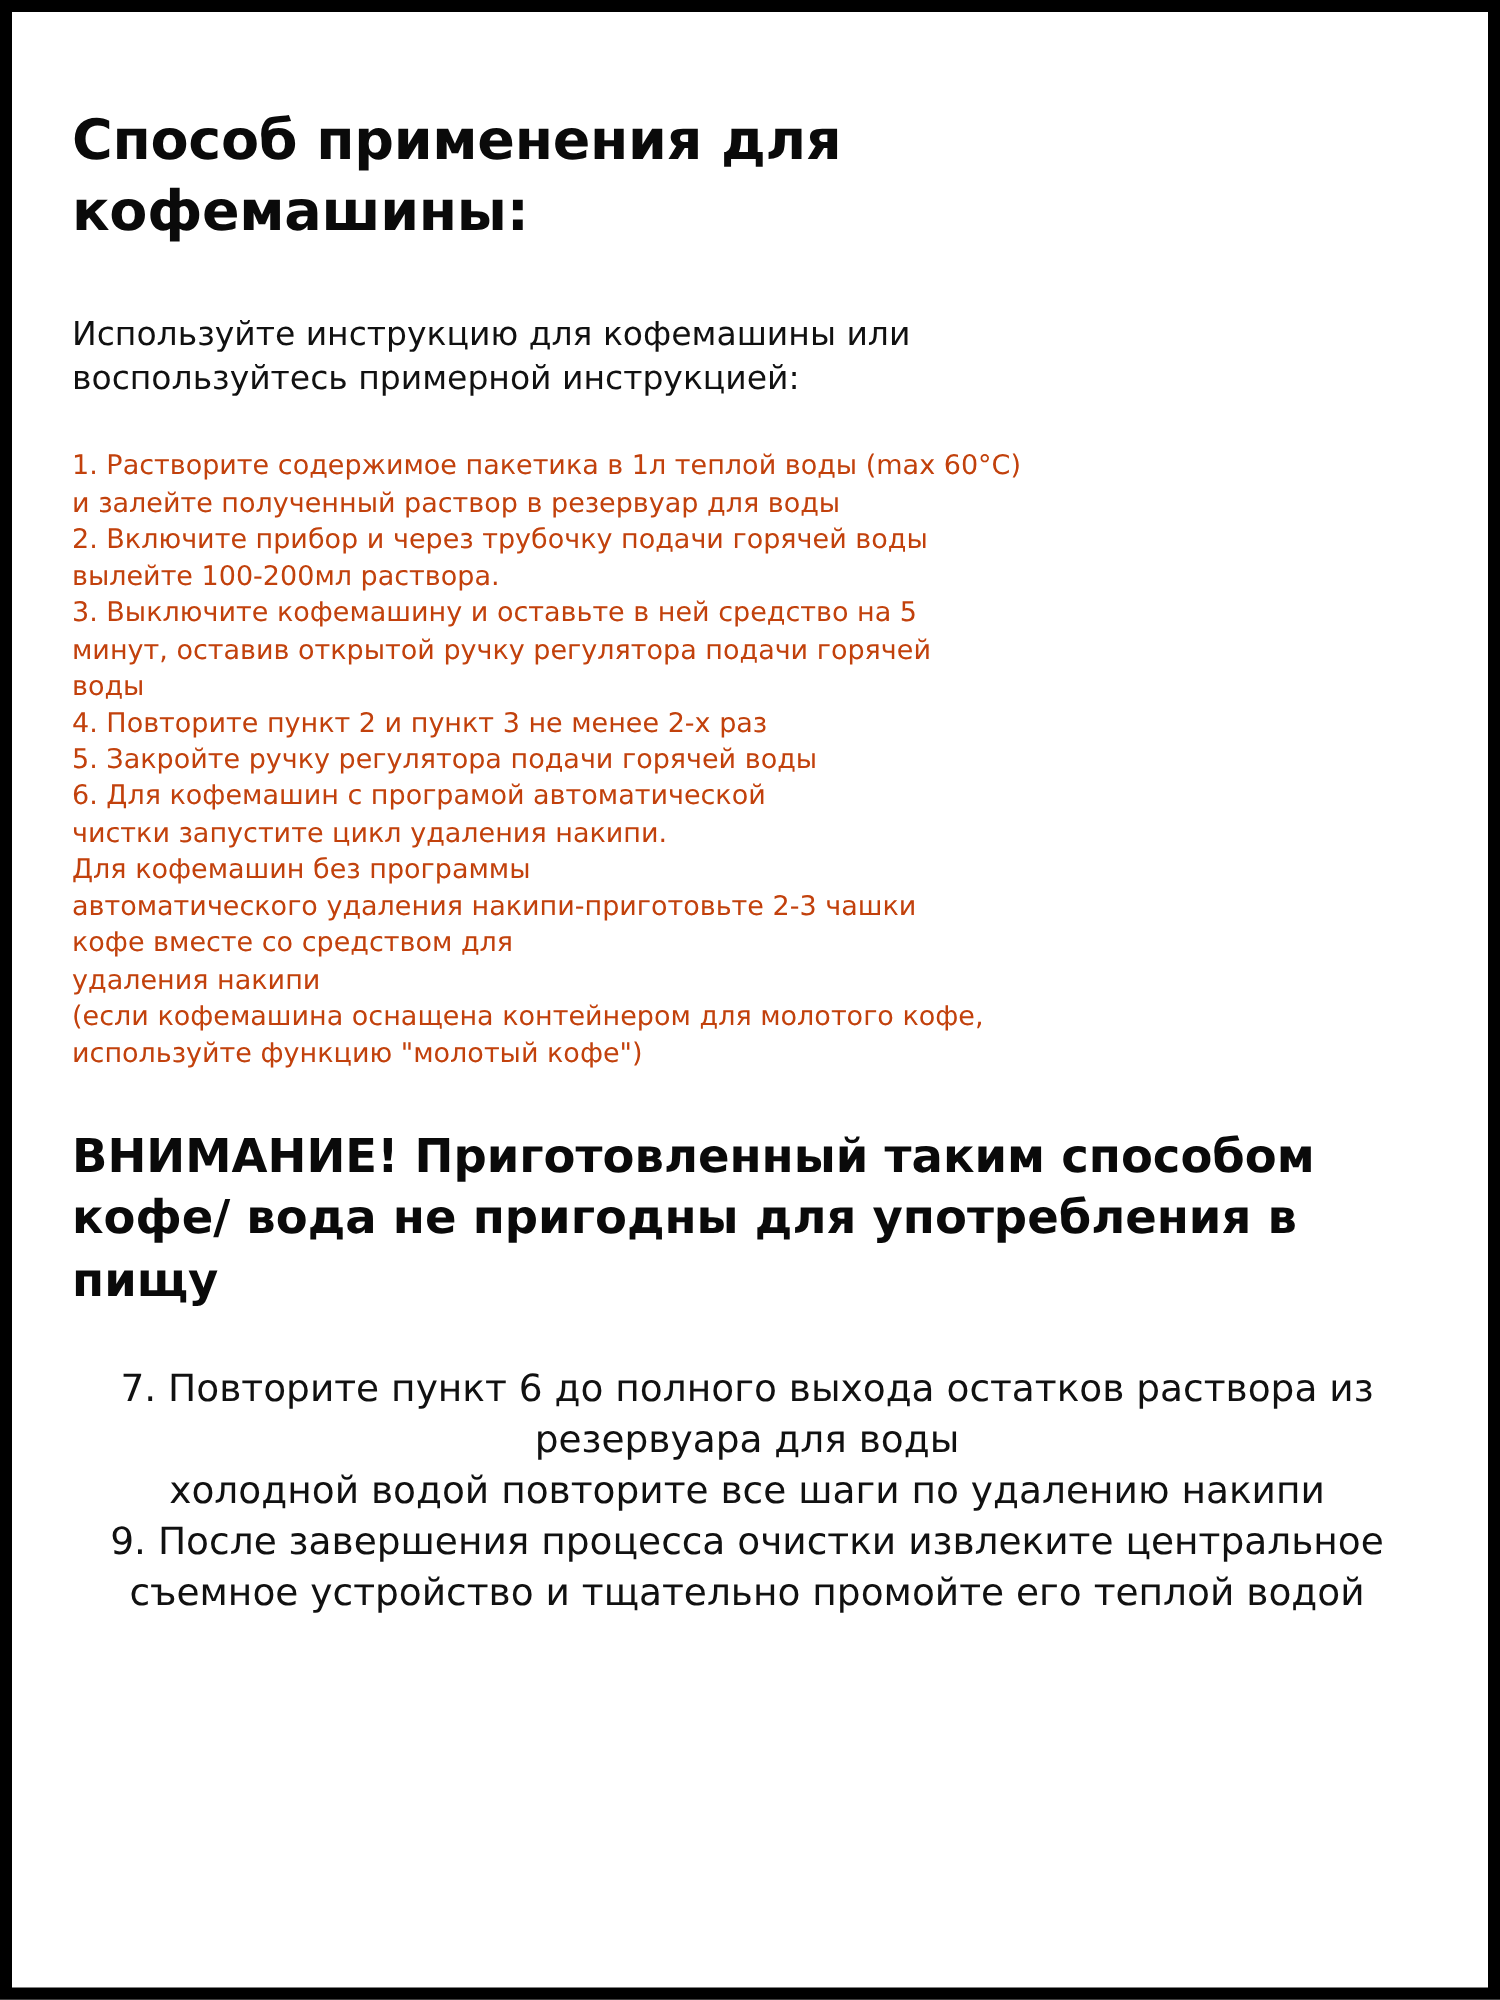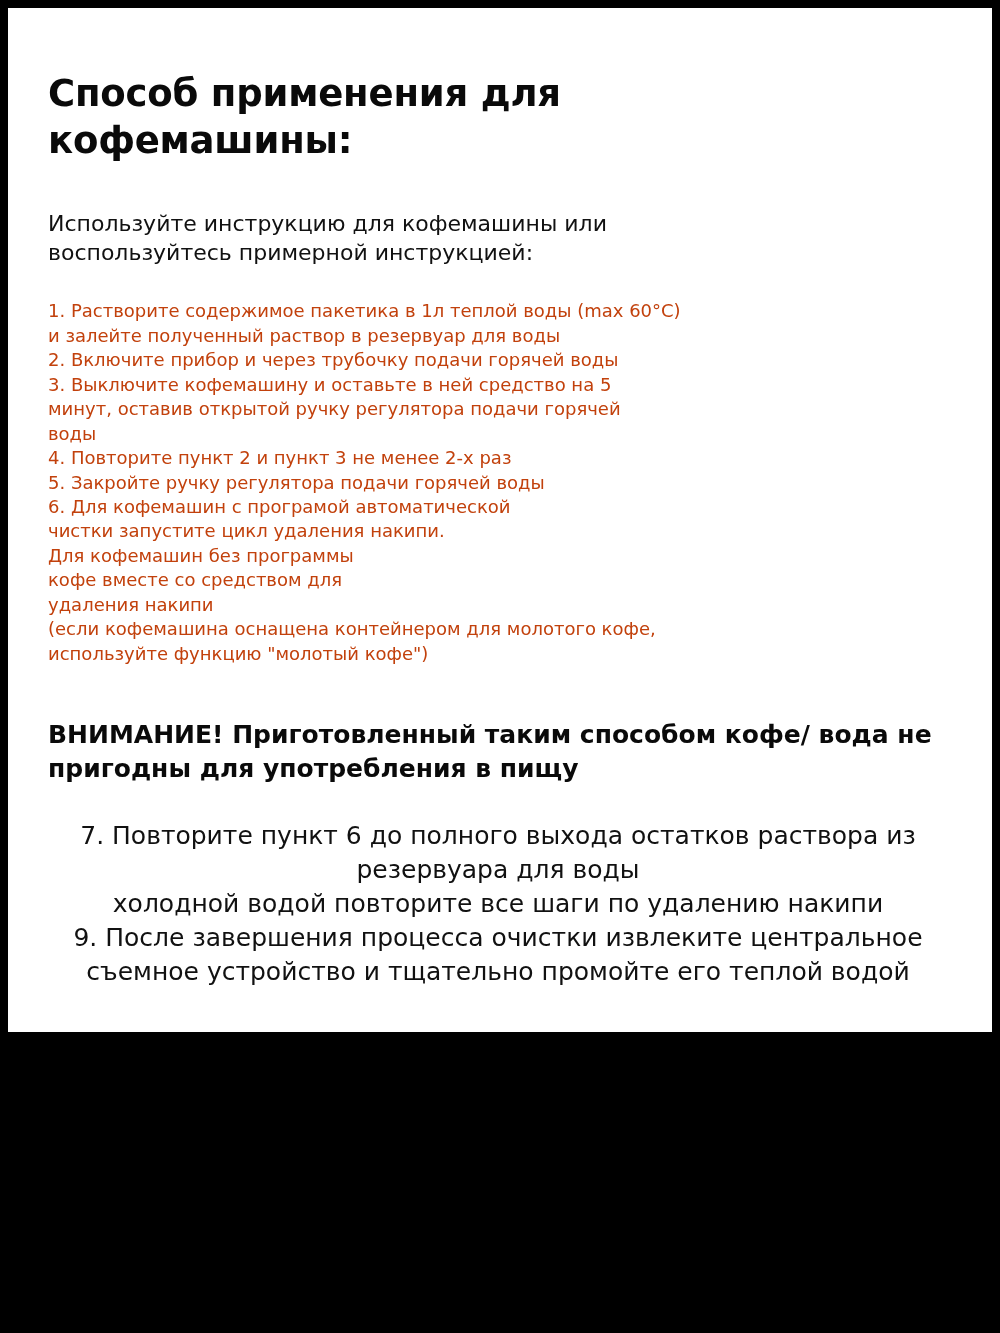--- a/index.html
+++ b/index.html
@@ -11,21 +11,21 @@
     width: 1000px;
     height: 1333px;
     overflow: hidden;
     font-family: "DejaVu Sans", sans-serif;
   }
   .page {
     position: absolute;
     left: 8px;
     top: 8px;
     width: 984px;
-    height: 1024px;
+    height: 1317px;
     background: #ffffff;
     box-sizing: border-box;
     overflow: hidden;
   }
   .content {
     position: absolute;
     left: 40px;
     top: 62px;
     width: 900px;
   }
@@ -48,22 +48,22 @@
   .steps {
     margin-top: 32px;
     font-size: 18px;
     line-height: 1.36;
     color: #c2410c;
   }
   .steps .line {
     white-space: pre-wrap;
   }
   .warning {
-    margin-top: 52px;
-    font-size: 25px;
+    margin-top: 36px;
+    font-size: 31px;
     font-weight: bold;
     line-height: 1.33;
     color: #0a0a0a;
     max-width: 900px;
   }
   .tail {
     margin-top: 34px;
     font-size: 25px;
     line-height: 1.36;
     color: #111111;
@@ -80,28 +80,30 @@
   <div class="content">
 
     <h1 class="title">Способ применения для кофемашины:</h1>
 
     <p class="intro">Используйте инструкцию для кофемашины или воспользуйтесь примерной инструкцией:</p>
 
     <div class="steps">
       <div class="line">1. Растворите содержимое пакетика в 1л теплой воды (max 60°C)</div>
       <div class="line">и залейте полученный раствор в резервуар для воды</div>
       <div class="line">2. Включите прибор и через трубочку подачи горячей воды</div>
+      <div class="line">вылейте 100-200мл раствора.</div>
       <div class="line">3. Выключите кофемашину и оставьте в ней средство на 5</div>
       <div class="line">минут, оставив открытой ручку регулятора подачи горячей</div>
       <div class="line">воды</div>
       <div class="line">4. Повторите пункт 2 и пункт 3 не менее 2-х раз</div>
       <div class="line">5. Закройте ручку регулятора подачи горячей воды</div>
       <div class="line">6. Для кофемашин с програмой автоматической</div>
       <div class="line">чистки запустите цикл удаления накипи.</div>
       <div class="line">Для кофемашин без программы</div>
+      <div class="line">автоматического удаления накипи-приготовьте 2-3 чашки</div>
       <div class="line">кофе вместе со средством для</div>
       <div class="line">удаления накипи</div>
       <div class="line">(если кофемашина оснащена контейнером для молотого кофе,</div>
       <div class="line">используйте функцию "молотый кофе")</div>
     </div>
 
     <p class="warning">ВНИМАНИЕ! Приготовленный таким способом кофе/ вода не пригодны для употребления в пищу</p>
 
     <div class="tail">
       <div class="line">7. Повторите пункт 6 до полного выхода остатков раствора из</div>

